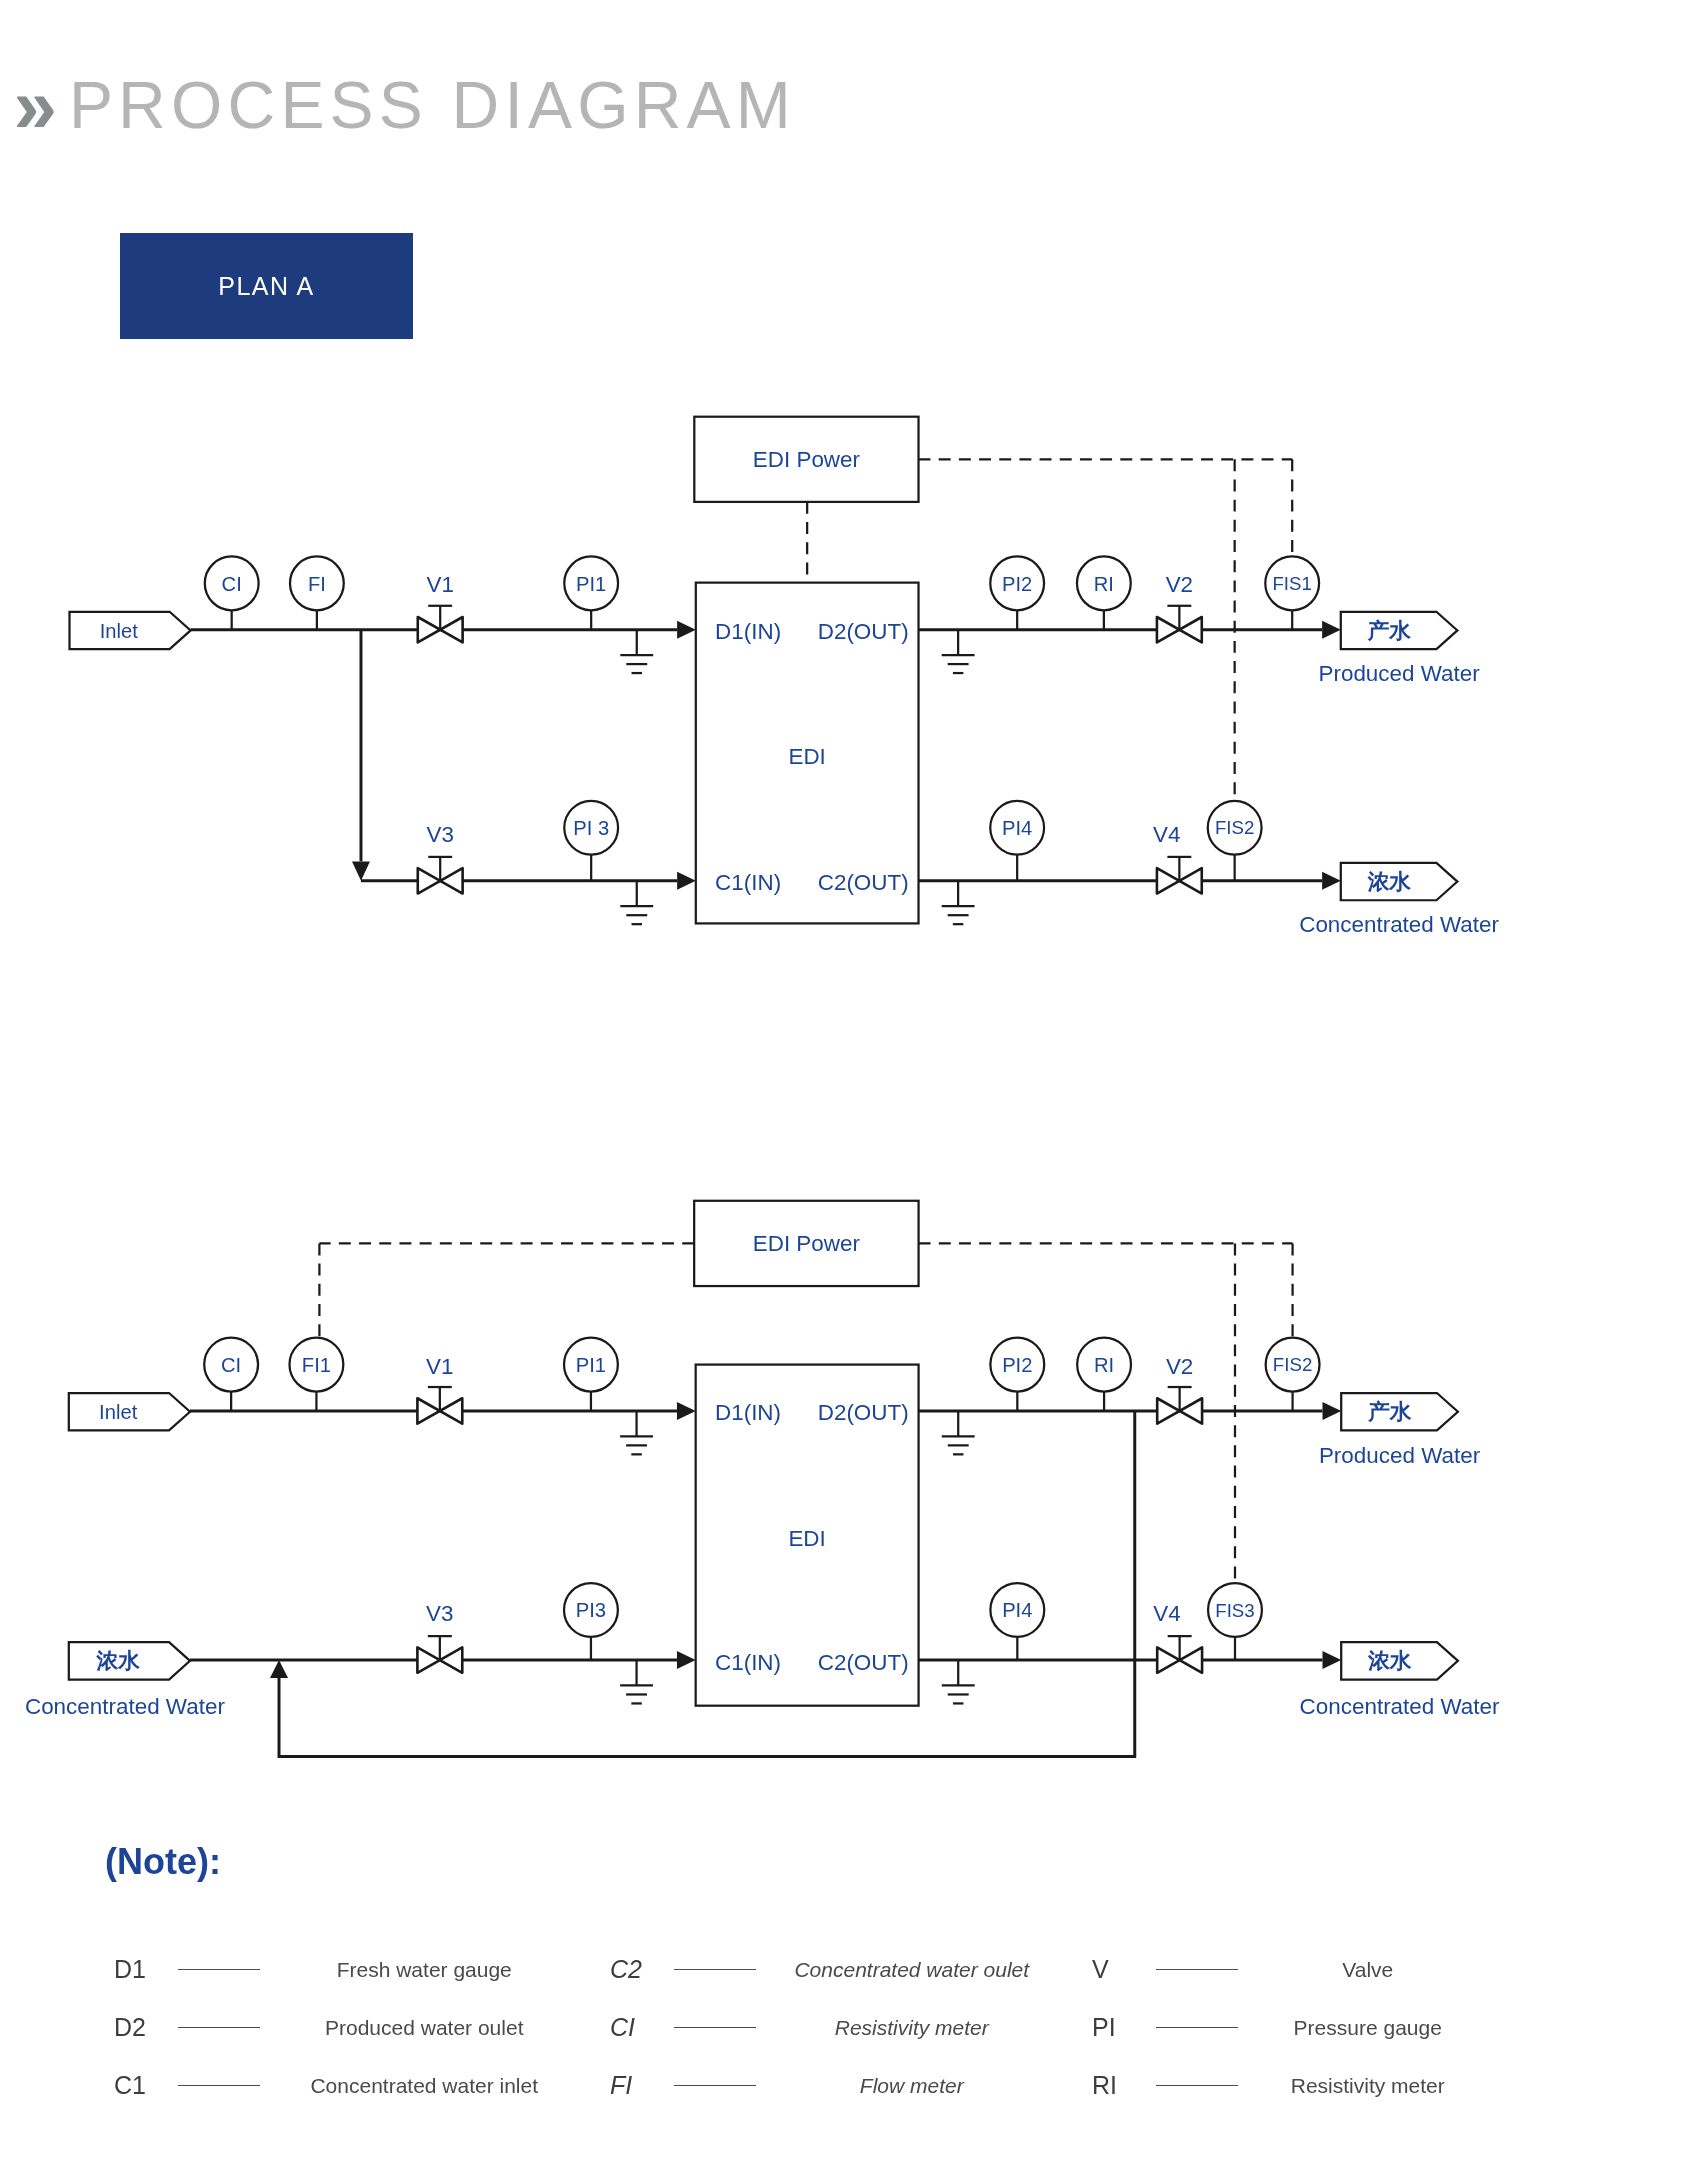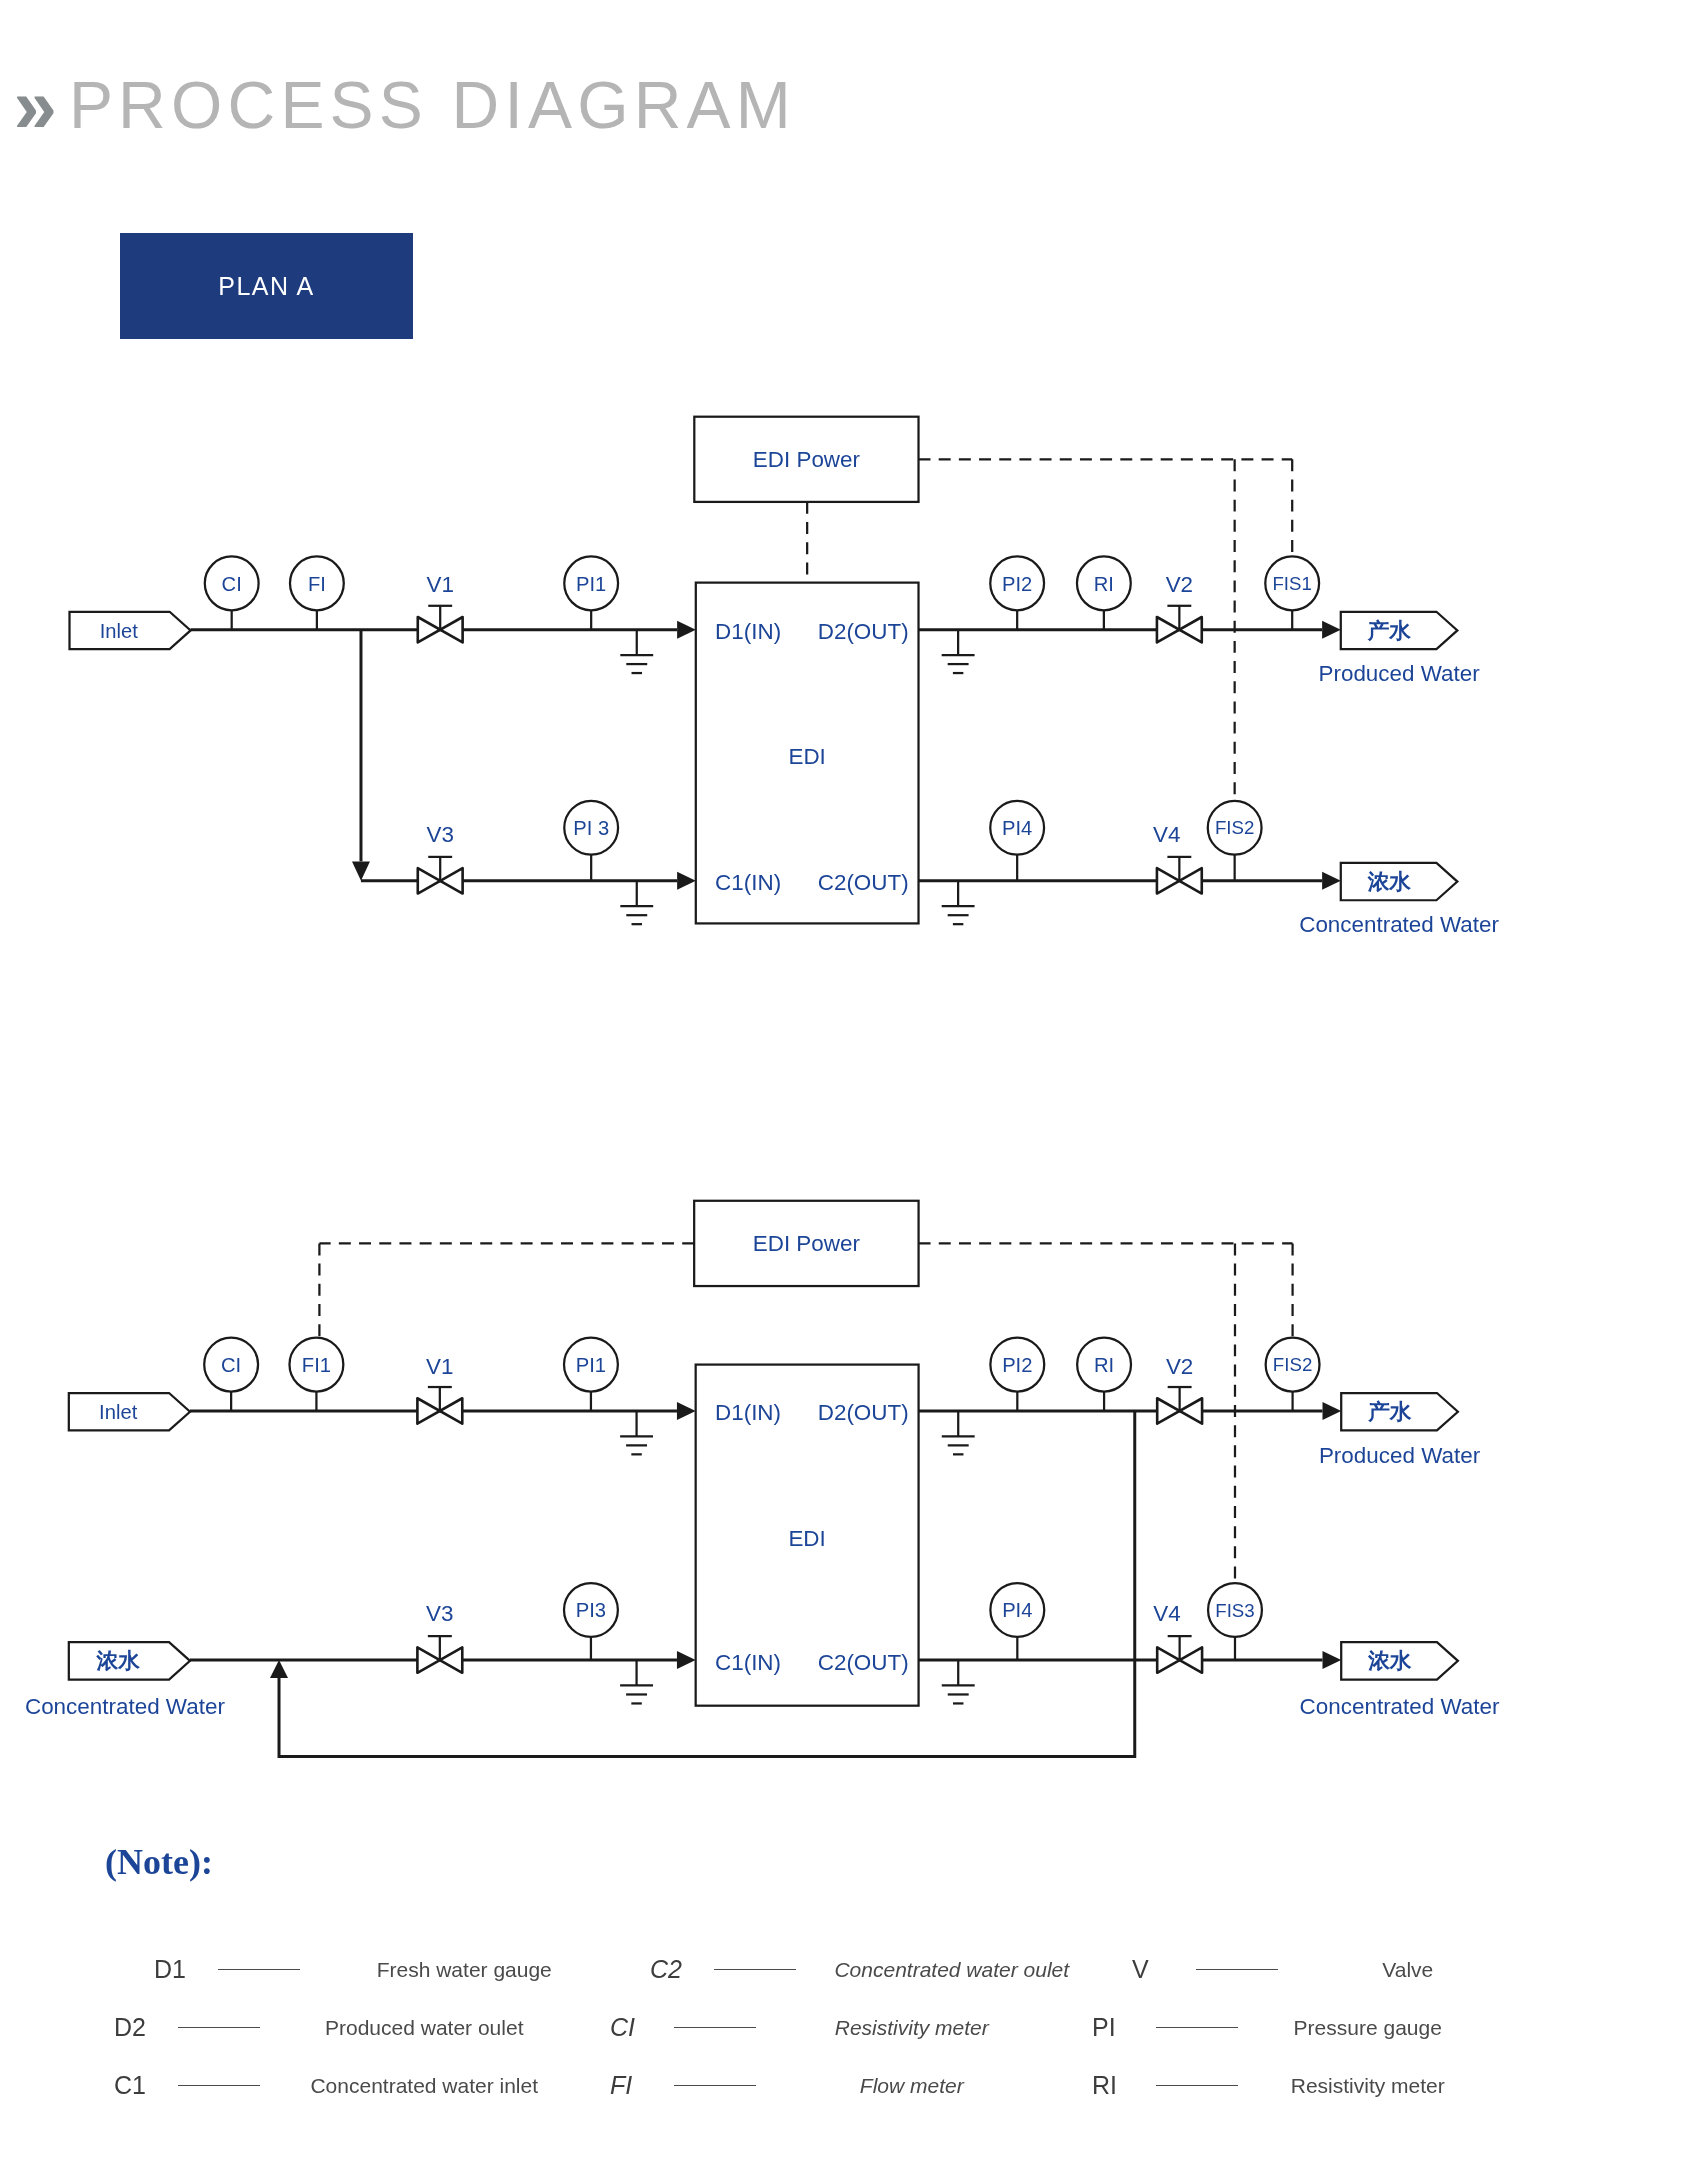--- a/index.html
+++ b/index.html
@@ -38,30 +38,30 @@
   .valve{fill:#ffffff;stroke:var(--diagram-line);stroke-width:3.5;stroke-linejoin:round;}
   .ground{stroke:var(--diagram-line);stroke-width:3;fill:none;}
   .t-blue{fill:var(--accent-blue);}
   .t-30{font-size:30px;}
   .t-27{font-size:27px;}
   .t-25{font-size:25px;}
   .t-cn{font-size:29px;font-weight:700;}
 
   .note-heading{
     position:absolute;left:105px;top:1841px;color:var(--accent-blue);
-    font-size:36px;font-weight:700;font-family:Liberation Serif, serif;
+    font-size:36px;font-weight:700;font-family:Liberation Sans, sans-serif;
   }
   .legend-item{position:absolute;display:flex;align-items:center;height:31px;}
   .legend-code{font-size:25px;color:#3d3d3d;width:64px;flex:0 0 64px;}
   .legend-dash{width:82px;flex:0 0 82px;height:0;border-top:1.5px solid #4c4c4c;margin-right:16.5px;}
   .legend-desc{flex:1;text-align:center;font-size:21px;color:var(--legend-gray);}
   .col1{left:114px;width:458px;}
   .col2{left:610px;width:441px;font-style:italic;}
   .col3{left:1092px;width:389px;}
-  .row1{top:1954px;margin-left:40px;}
+  .row1{top:1954px;}
   .row2{top:2012px;}
   .row3{top:2070px;}
 </style>
 </head>
 <body>
 
 <div class="page">
 
   <div class="header">
     <span class="chevron">»</span>

